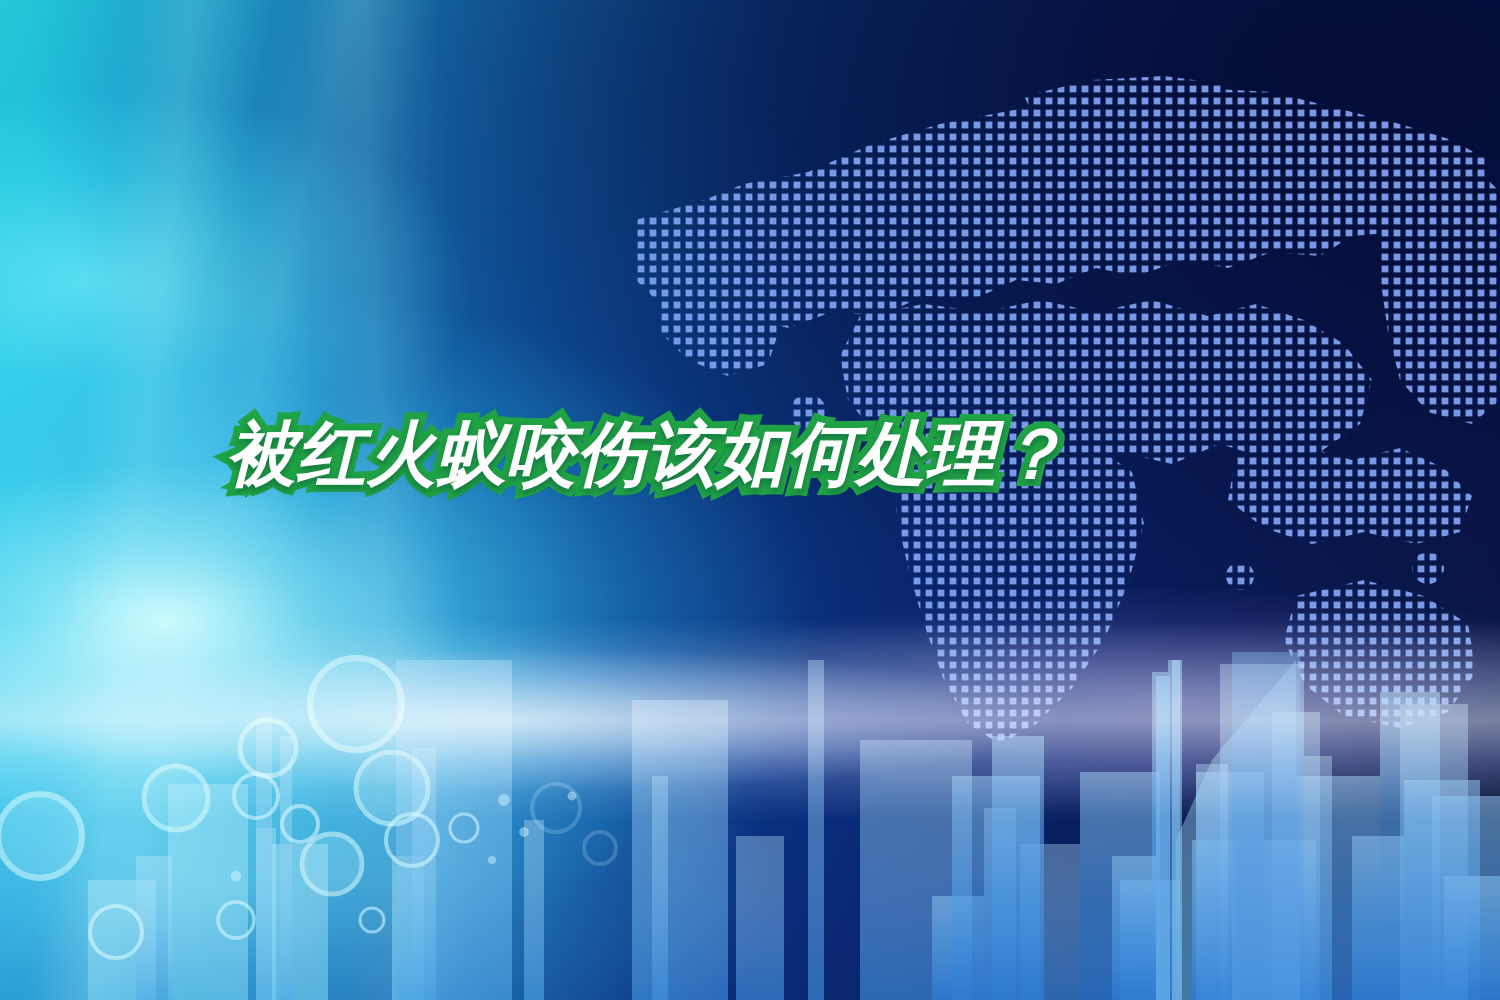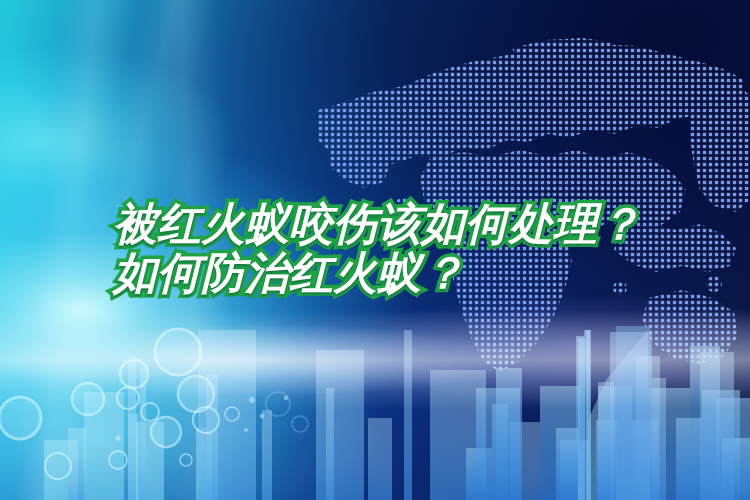--- a/index.html
+++ b/index.html
@@ -114,24 +114,24 @@
   }
 
   
   .headline{
     position:absolute;
     left:113px; top:203px;
     width:620px;
   }
   .hl-line{
     display:block;
-    font-family:Liberation Mono, monospace;
+    font-family:Liberation Sans, sans-serif;
     font-weight:700;
     font-style:italic;
-    font-size:44px;
+    font-size:35px;
     line-height:49px;
     letter-spacing:0px;
     color:#ffffff;
     white-space:nowrap;
     -webkit-text-stroke:7px #1fa344;
     paint-order:stroke fill;
     text-shadow:0 2px 3px rgba(0,30,60,.35);
   }
 </style>
 </head>
@@ -331,16 +331,15 @@
     </svg>
   </div>
 
   <div class="layer bg-citywash"></div>
   <div class="layer bg-haze"></div>
   <div class="layer bg-haze2"></div>
   <div class="layer bg-purple"></div>
 
   <div class="headline">
     <span class="hl-line">被红火蚁咬伤该如何处理？</span>
-    <span class="hl-line">如何防治红火蚁？</span>
   </div>
 
 </div>
 
 </body></html>

